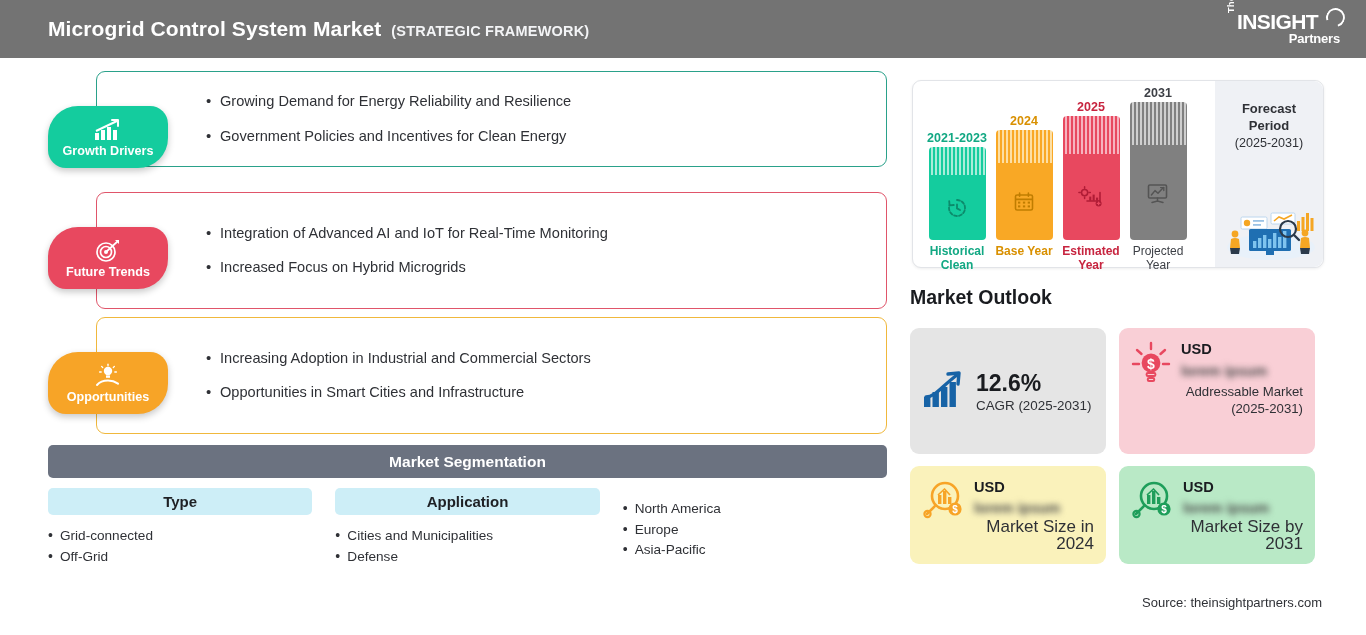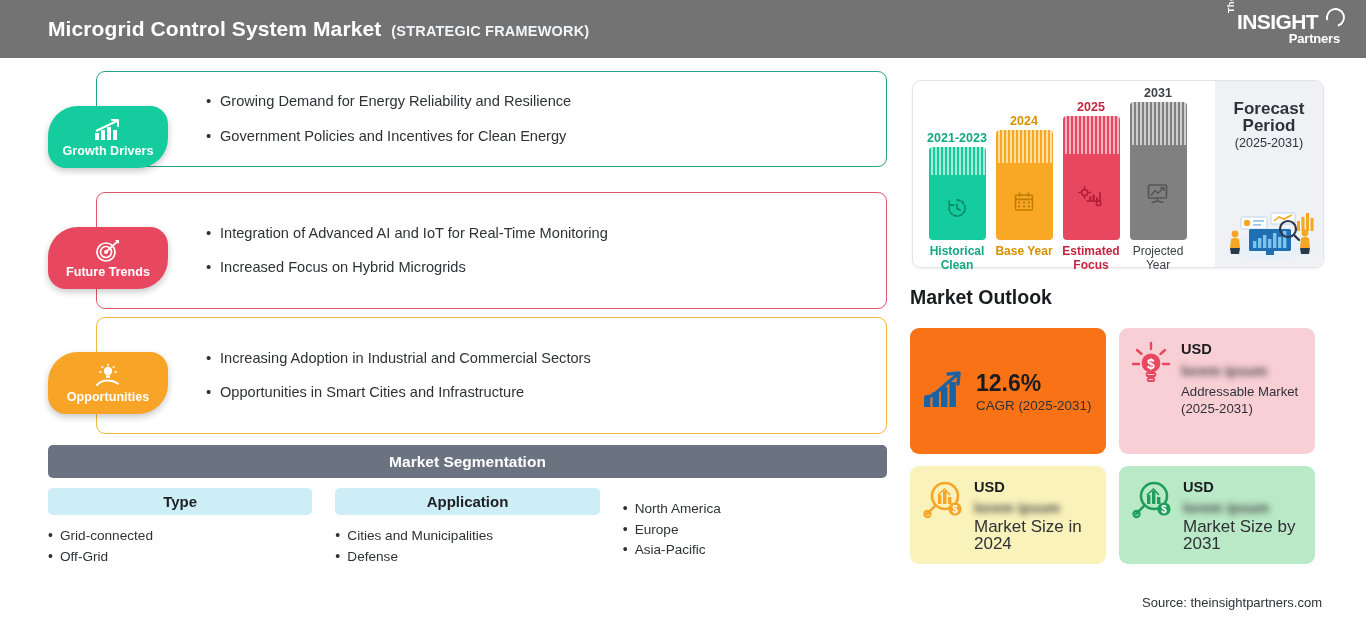--- a/index.html
+++ b/index.html
@@ -125,51 +125,51 @@
   .tl-solid { width: 100%; display: flex; align-items: center; justify-content: center; }
   .tl-cap { font-size: 12px; font-weight: bold; line-height: 14px; margin-top: 4px; }
   .tl-cap.grey { color: #3c3f45; font-weight: normal; }
 
   .tl-forecast {
     position: absolute; right: 0; top: 0; width: 108px; height: 100%;
     background: #eff1f5; border-radius: 0 9px 9px 0;
     display: flex; flex-direction: column; align-items: center;
   }
   .tl-forecast .fc-t {
-    margin-top: 19px; text-align: center; font-size: 17px; font-weight: bold;
+    margin-top: 19px; text-align: center; font-size: 13px; font-weight: bold;
     color: #2f3136; line-height: 17px;
   }
   .tl-forecast .fc-s { margin-top: 2px; font-size: 12.6px; color: #2f3136; }
   .fc-illus { position: absolute; bottom: 6px; left: 4px; }
 
   .outlook-title {
     position: absolute; left: 5px; top: 228px;
     font-size: 19.5px; font-weight: bold; color: #1a1c20;
   }
 
   .cards { position: absolute; left: 5px; top: 270px; width: 412px; }
   .card-row { display: flex; gap: 13px; }
   .card-row + .card-row { margin-top: 12px; }
   .ocard { width: 196px; border-radius: 9px; padding: 12px 12px 12px 11px; display: flex; gap: 9px; }
-  .ocard.cagr { background: #f97316; height: 126px; align-items: center; }
+  .ocard.cagr { background: #e5e5e5; height: 126px; align-items: center; }
   .ocard.tam  { background: #f9cfd6; height: 126px; align-items: flex-start; }
   .ocard.ms24 { background: #faf2bb; height: 98px; align-items: flex-start; }
   .ocard.ms31 { background: #b9e9c6; height: 98px; align-items: flex-start; }
 
   .ocard .ic { flex: 0 0 auto; }
   .ocard .body { flex: 1 1 auto; min-width: 0; }
   .cagr-val { font-size: 23px; font-weight: bold; color: #1a1c20; line-height: 26px; }
   .cagr-lbl { font-size: 13.4px; color: #2f3136; margin-top: 2px; }
   .usd { font-size: 14.6px; font-weight: bold; color: #1a1c20; line-height: 18px; }
   .blur {
     font-size: 14.5px; font-weight: bold; color: #4a4a4a;
     filter: blur(3.4px); margin: 4px 0 3px; line-height: 16px; user-select: none;
   }
   .ocard.tam .blur { margin: 5px 0 4px; }
-  .cap { font-size: 13.2px; color: #2f3136; line-height: 17px; }
+  .cap { font-size: 13.2px; color: #2f3136; line-height: 17px; text-align: right; }
   .cap.sm { font-size: 17px; line-height: 16.5px; }
 
   .source {
     position: absolute; right: 44px; top: 595px;
     font-size: 13px; color: #2f3136;
   }
 </style>
 </head>
 <body>
 
@@ -346,21 +346,21 @@
                 <g fill="#b01c36">
                   <rect x="11.2" y="11.6" width="2.1" height="4"></rect>
                   <rect x="14.6" y="9.6" width="2.1" height="6"></rect>
                   <rect x="18" y="12.6" width="2.1" height="3"></rect>
                 </g>
                 <circle cx="20.6" cy="18.4" r="3" fill="#b01c36"></circle>
                 <path d="M19.3 18.4 H21.9 M20.6 17.1 V19.7" stroke="#e8485f" stroke-width="1.2" stroke-linecap="round"></path>
               </svg>
             </div>
           </div>
-          <div class="tl-cap" style="color:#c7243f;">Estimated Focus</div>
+          <div class="tl-cap" style="color:#c7243f;">Estimated Year</div>
         </div>
 
         <div class="tl-item" style="left:201px; top:5px;">
           <div class="tl-year" style="color:#3c3f45;">2031</div>
           <div class="tl-bar" style="height:138px;">
             <div class="tl-stripe" style="height:43px;background:repeating-linear-gradient(90deg,#808080 0 2px,#cfcfcf 2px 4px);"></div>
             <div class="tl-solid" style="height:95px;background:#808080;">
               <svg width="26" height="24" viewBox="0 0 26 24">
                 <rect x="3.5" y="4" width="18" height="13" rx="1.3" fill="none" stroke="#545454" stroke-width="1.6"></rect>
                 <path d="M6.4 14 L10 9.6 L13 12.2 L18.4 6.6" fill="none" stroke="#545454" stroke-width="1.5" stroke-linecap="round" stroke-linejoin="round"></path>

